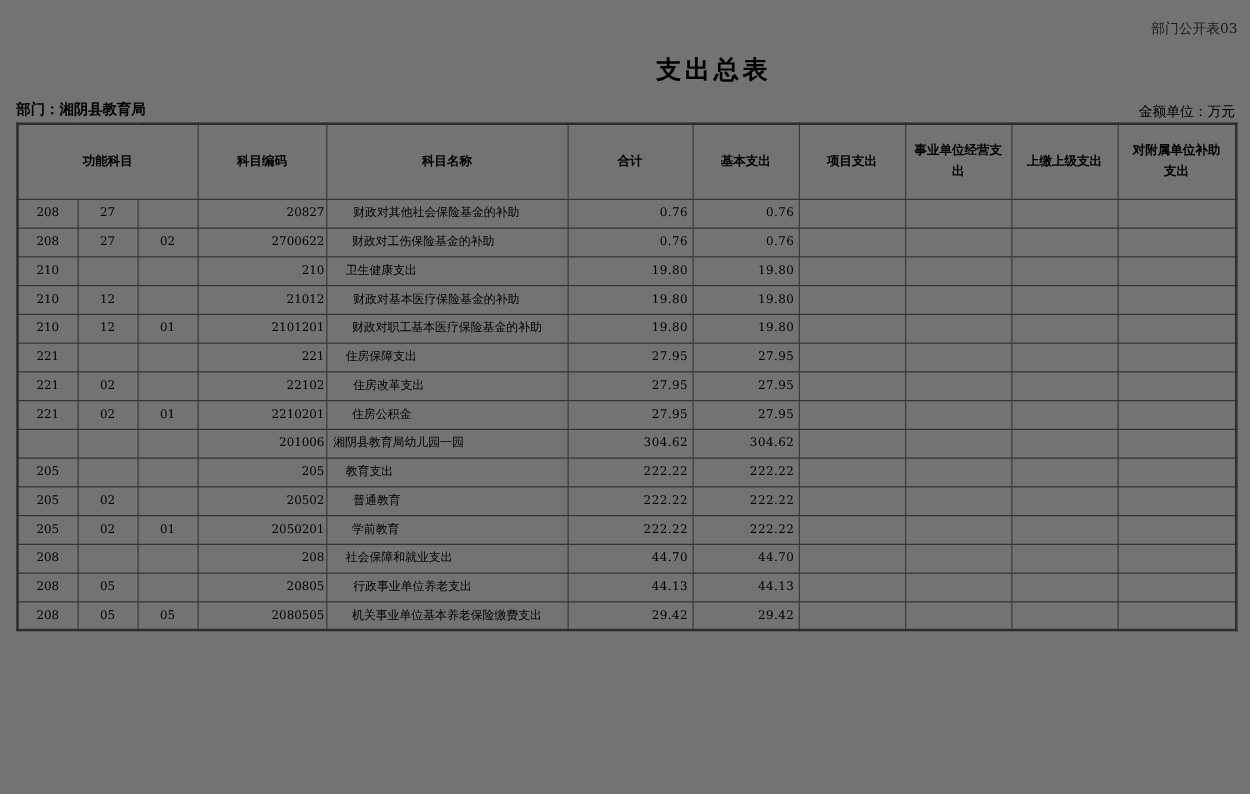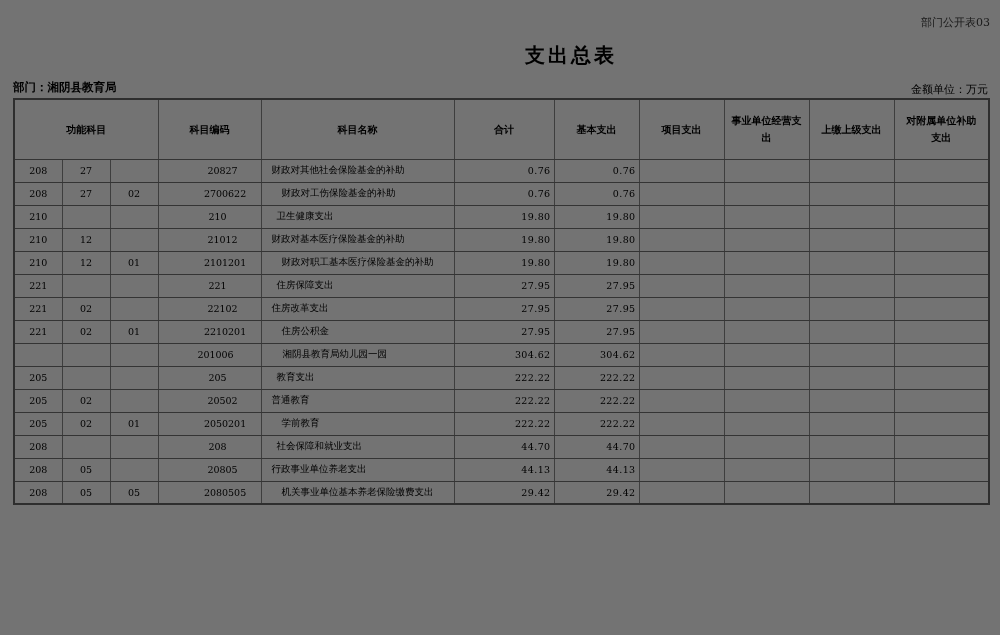--- a/index.html
+++ b/index.html
@@ -39,26 +39,26 @@
   thead tr { height:60px; }
   th {
     font-weight:bold; font-size:10px; text-align:center; vertical-align:middle;
     padding:0 5px; line-height:1.7;
     font-family:"DejaVu Serif","Liberation Serif",serif;
   }
   th.th-subsidy { padding:0 10px; }
   tbody tr { height:23px; }
   td { font-size:9.5px; vertical-align:middle; }
   .c-f   { text-align:center; }
-  .c-code{ text-align:center; }
+  .c-code{ text-align:right; }
   .c-name{ text-align:left; }
   .c-num { text-align:right; padding-right:3px; letter-spacing:0.4px; }
-  tr.lv0 .c-code { padding-left:13px;margin-left:42px; }  tr.lv0 .c-name { padding-left:21px;margin-top:38px; }
+  tr.lv0 .c-code { padding-left:13px;margin-left:42px; }  tr.lv0 .c-name { padding-left:5px;margin-top:38px; }
   tr.lv1 .c-code { padding-left:17px; }  tr.lv1 .c-name { padding-left:15px; }
-  tr.lv2 .c-code { padding-left:27px; }  tr.lv2 .c-name { padding-left:10px; }
+  tr.lv2 .c-code { padding-left:27px; }  tr.lv2 .c-name { padding-left:21px; }
   tr.lv3 .c-code { padding-left:32px; }  tr.lv3 .c-name { padding-left:20px; }
 </style>
 </head>
 <body>
 
 <div class="page">
 
   <div class="doc-label">部门公开表03</div>
 
   <div class="title">支出总表</div>

